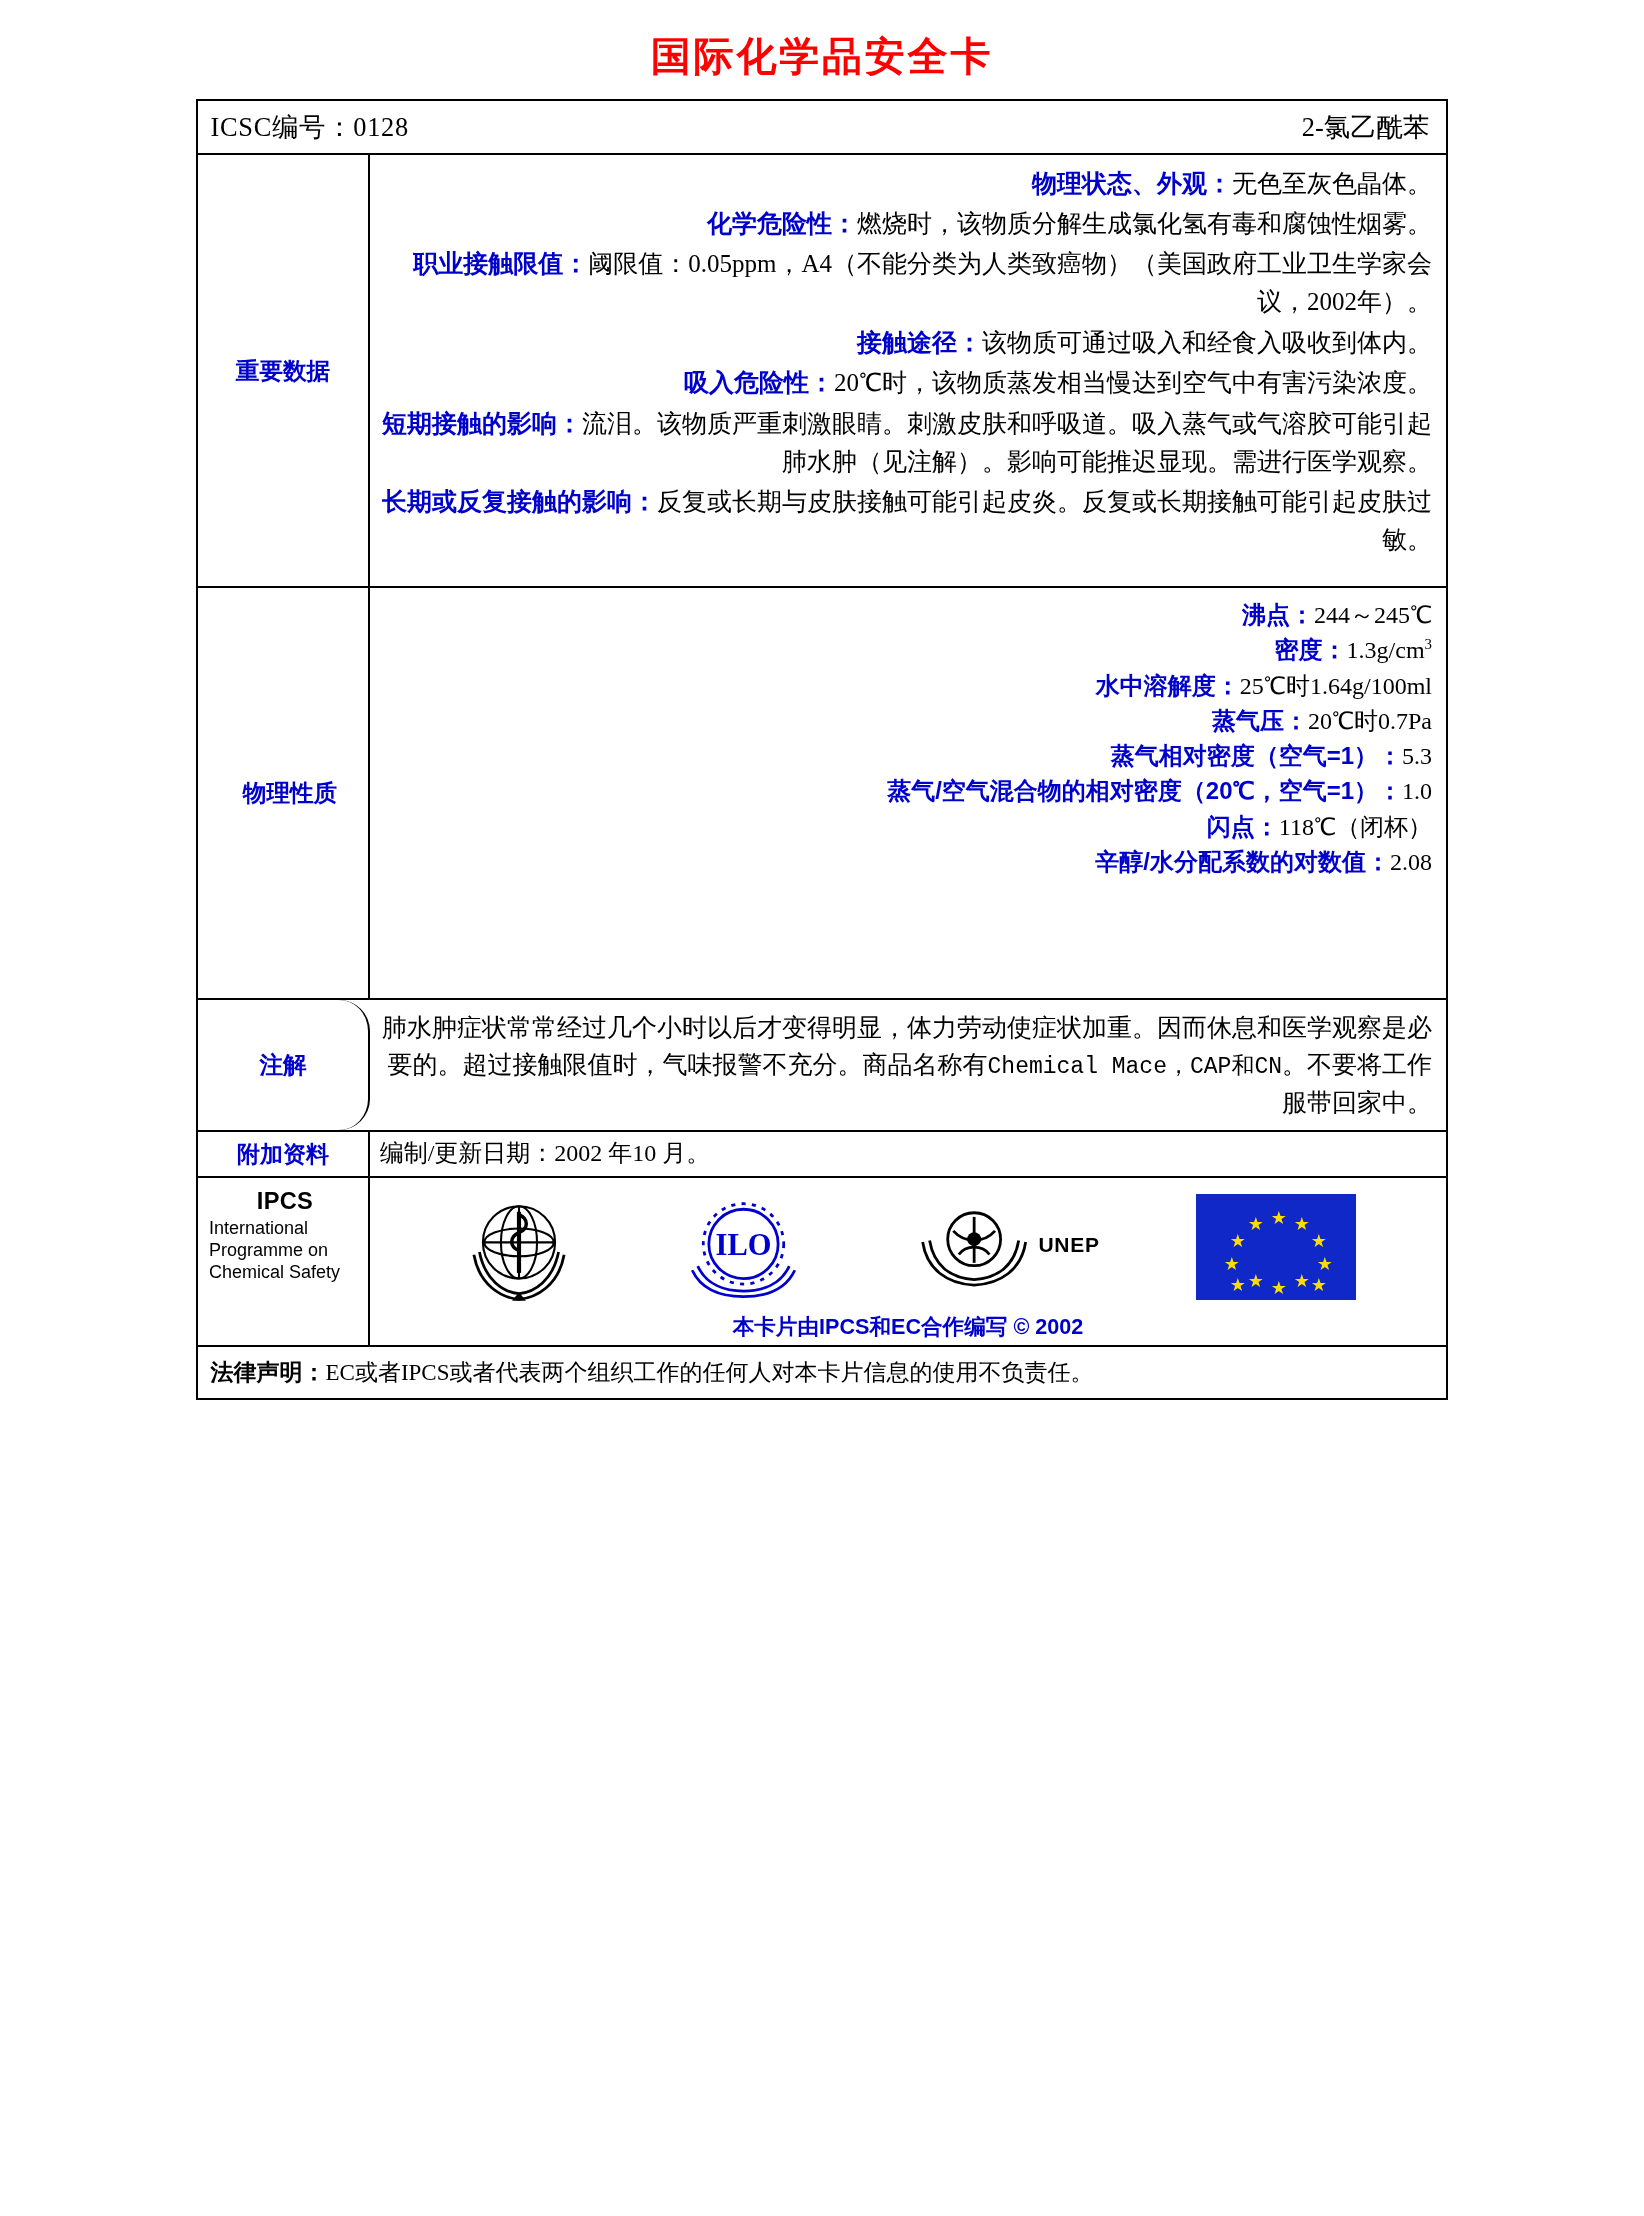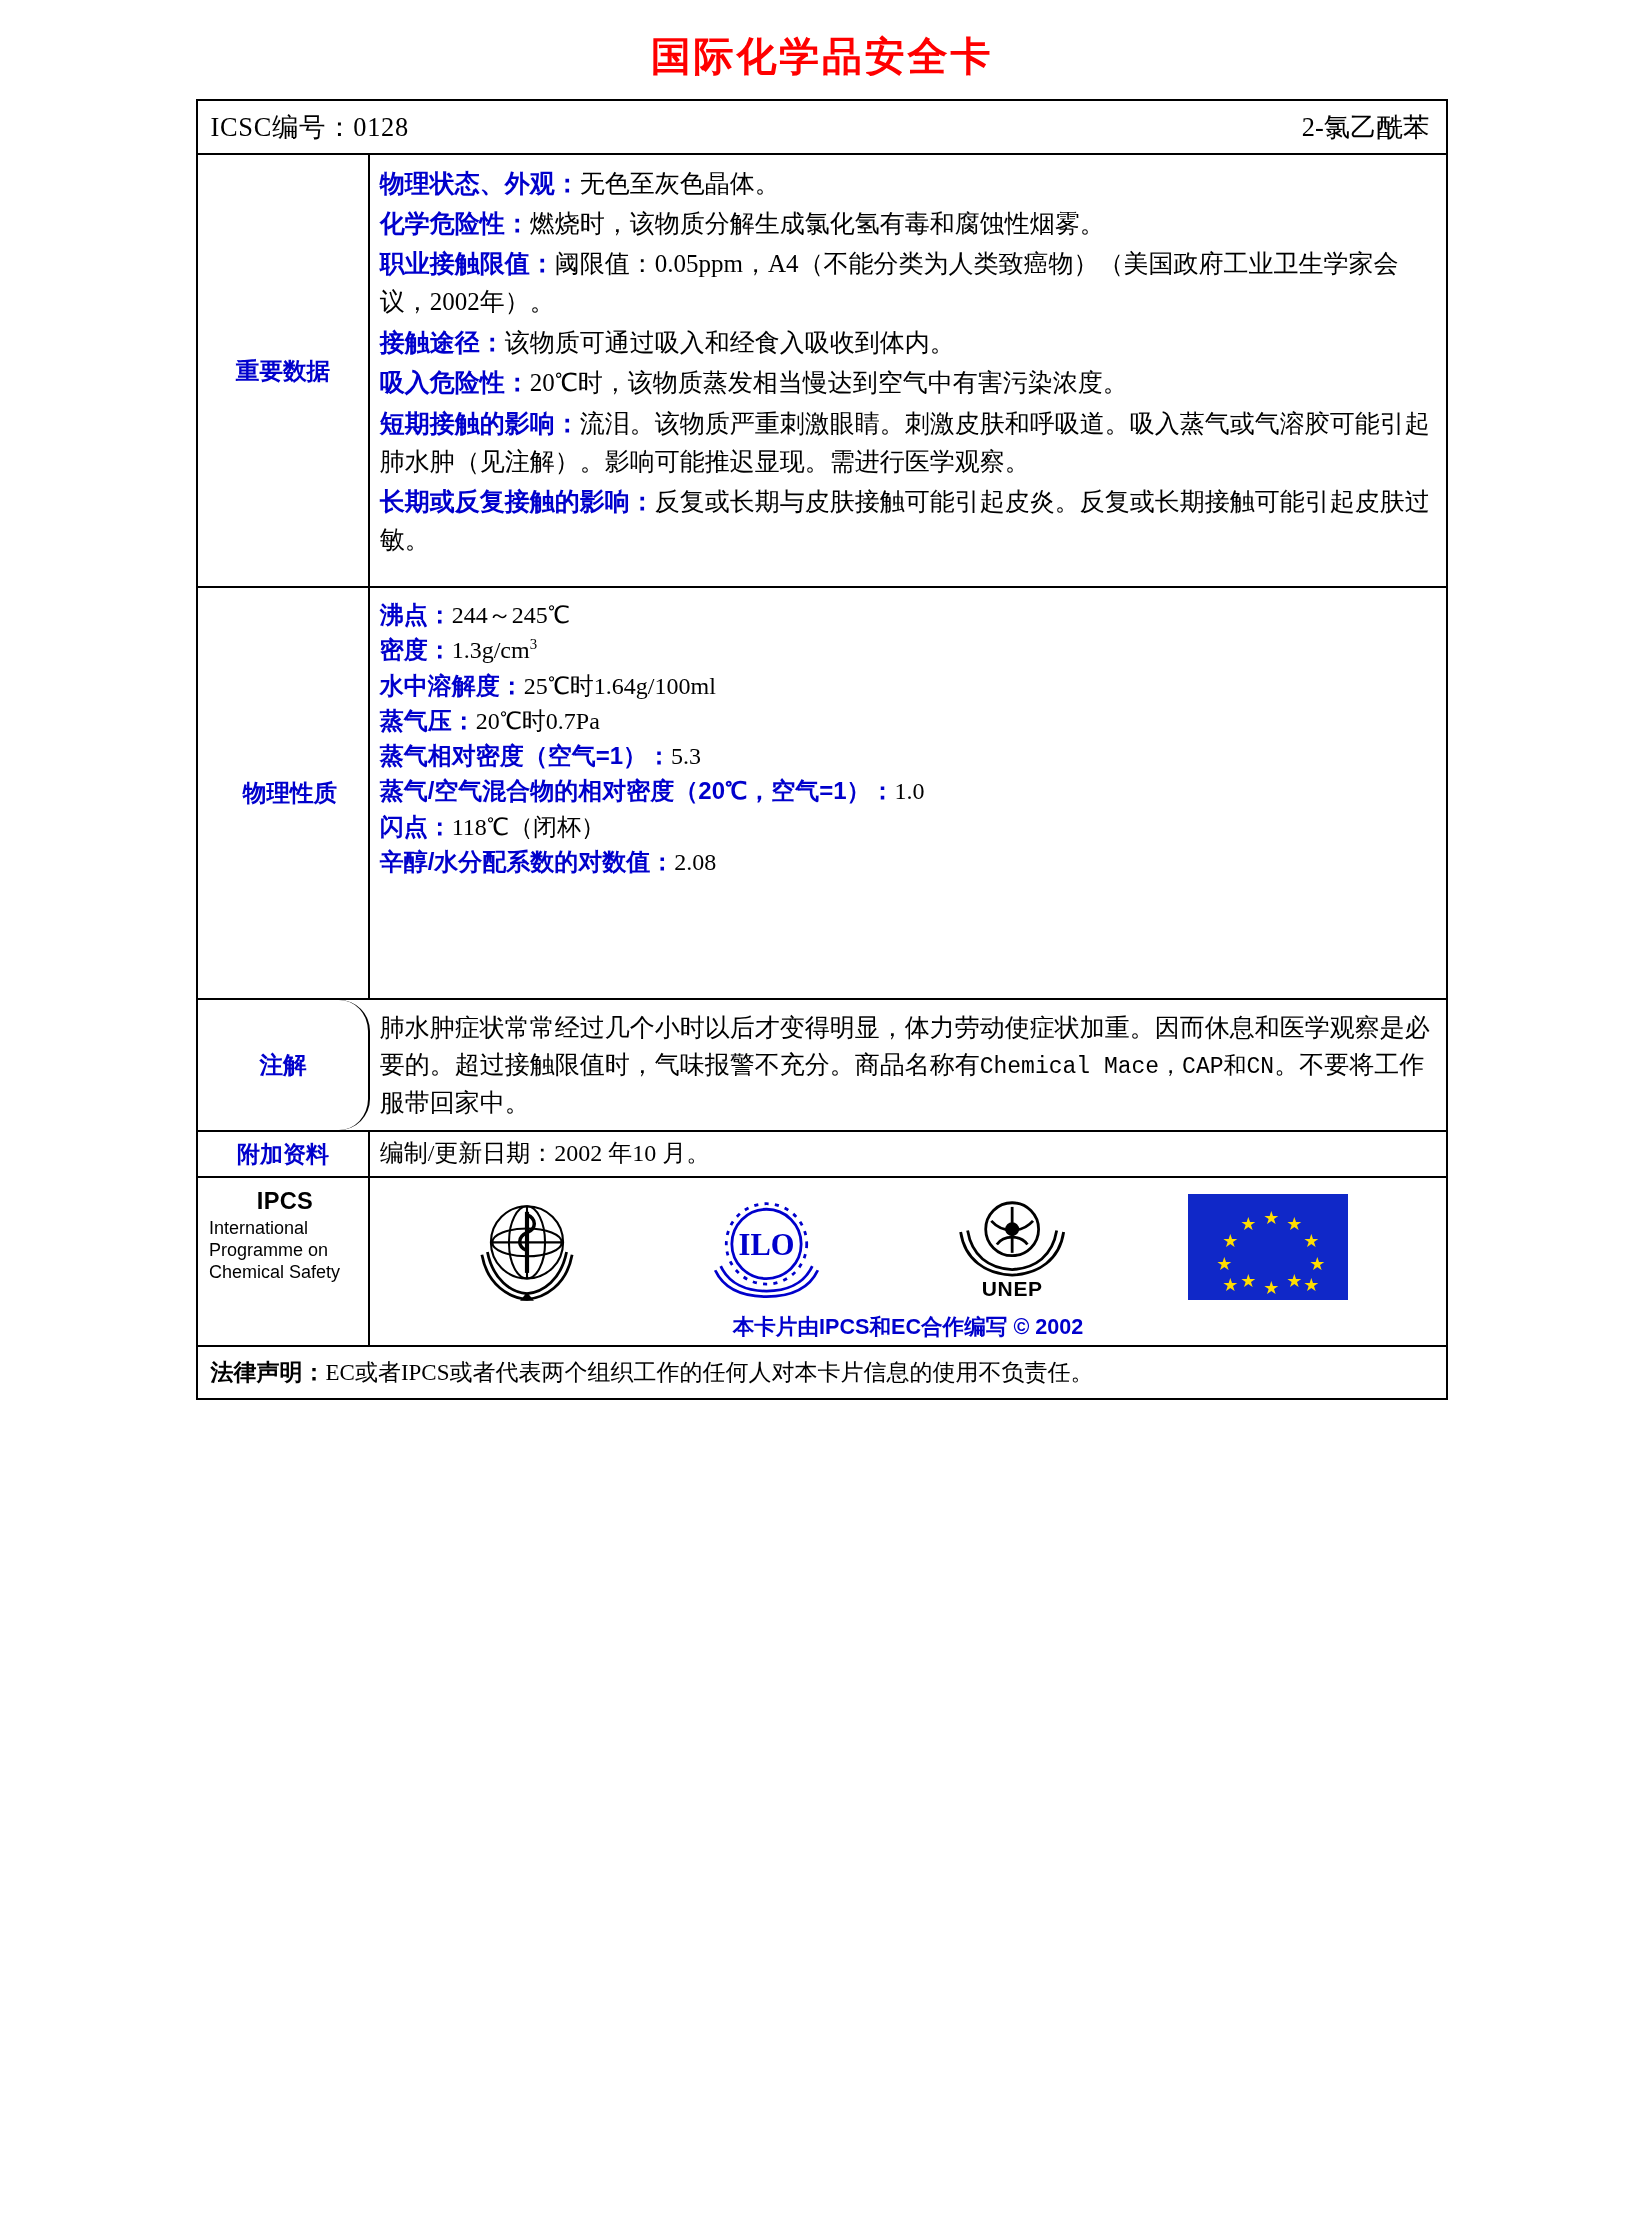--- a/index.html
+++ b/index.html
@@ -70,20 +70,21 @@
     justify-content: center;
     text-align: center;
     box-sizing: border-box;
   }
   .content-cell {
     flex: 1;
     padding: 8.3px 14px 9.7px 9.7px;
     box-sizing: border-box;
     font-size: 25px;
     line-height: 1.52;
+    text-align: right;
   }
   .sec-row {
     border-bottom: 2.1px solid #000000;
   }
   .kw {
     color: #0000cc;
     font-family: "Liberation Sans", sans-serif;
     font-weight: bold;
   }
   .body-txt {
@@ -177,21 +178,21 @@
     position: relative;
   }
   .eu-star {
     position: absolute;
     color: #ffdd00;
     font-size: 18px;
     line-height: 1;
   }
   .unep-wrap {
     display: flex;
-    flex-direction: column;
+    flex-direction: row;
     align-items: center;
   }
   .unep-text {
     font-family: "Liberation Sans", sans-serif;
     font-weight: bold;
     font-size: 21px;
     letter-spacing: 0.7px;
     margin-top: -2.8px;
   }
 </style>

